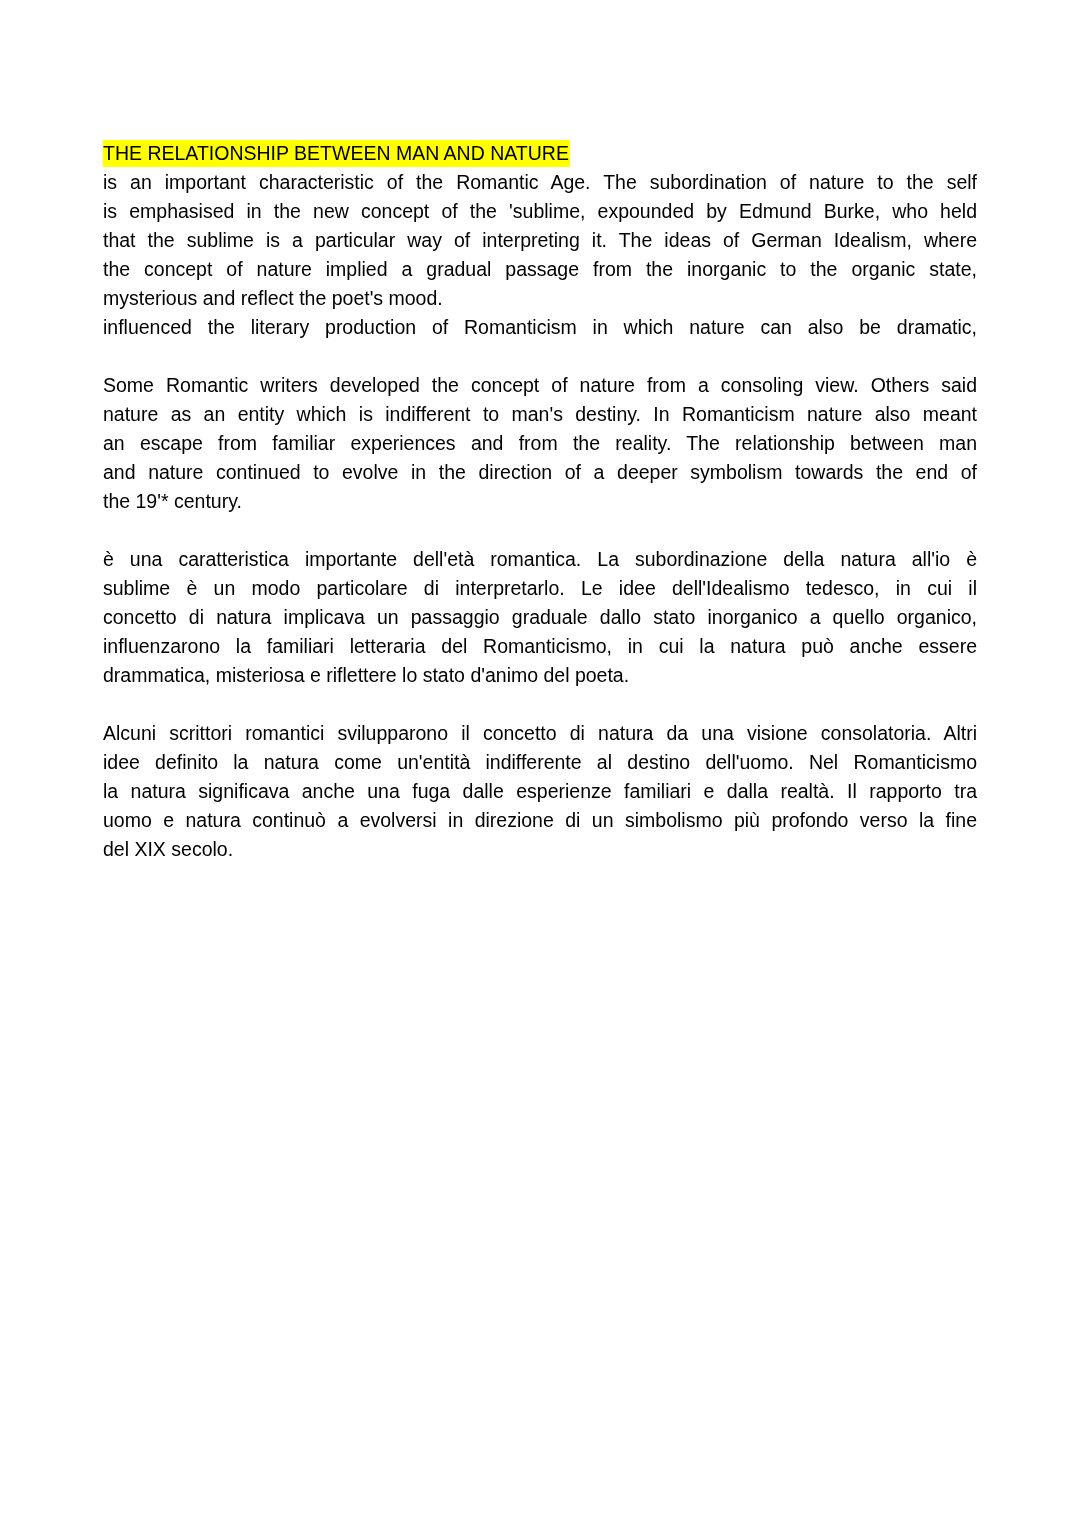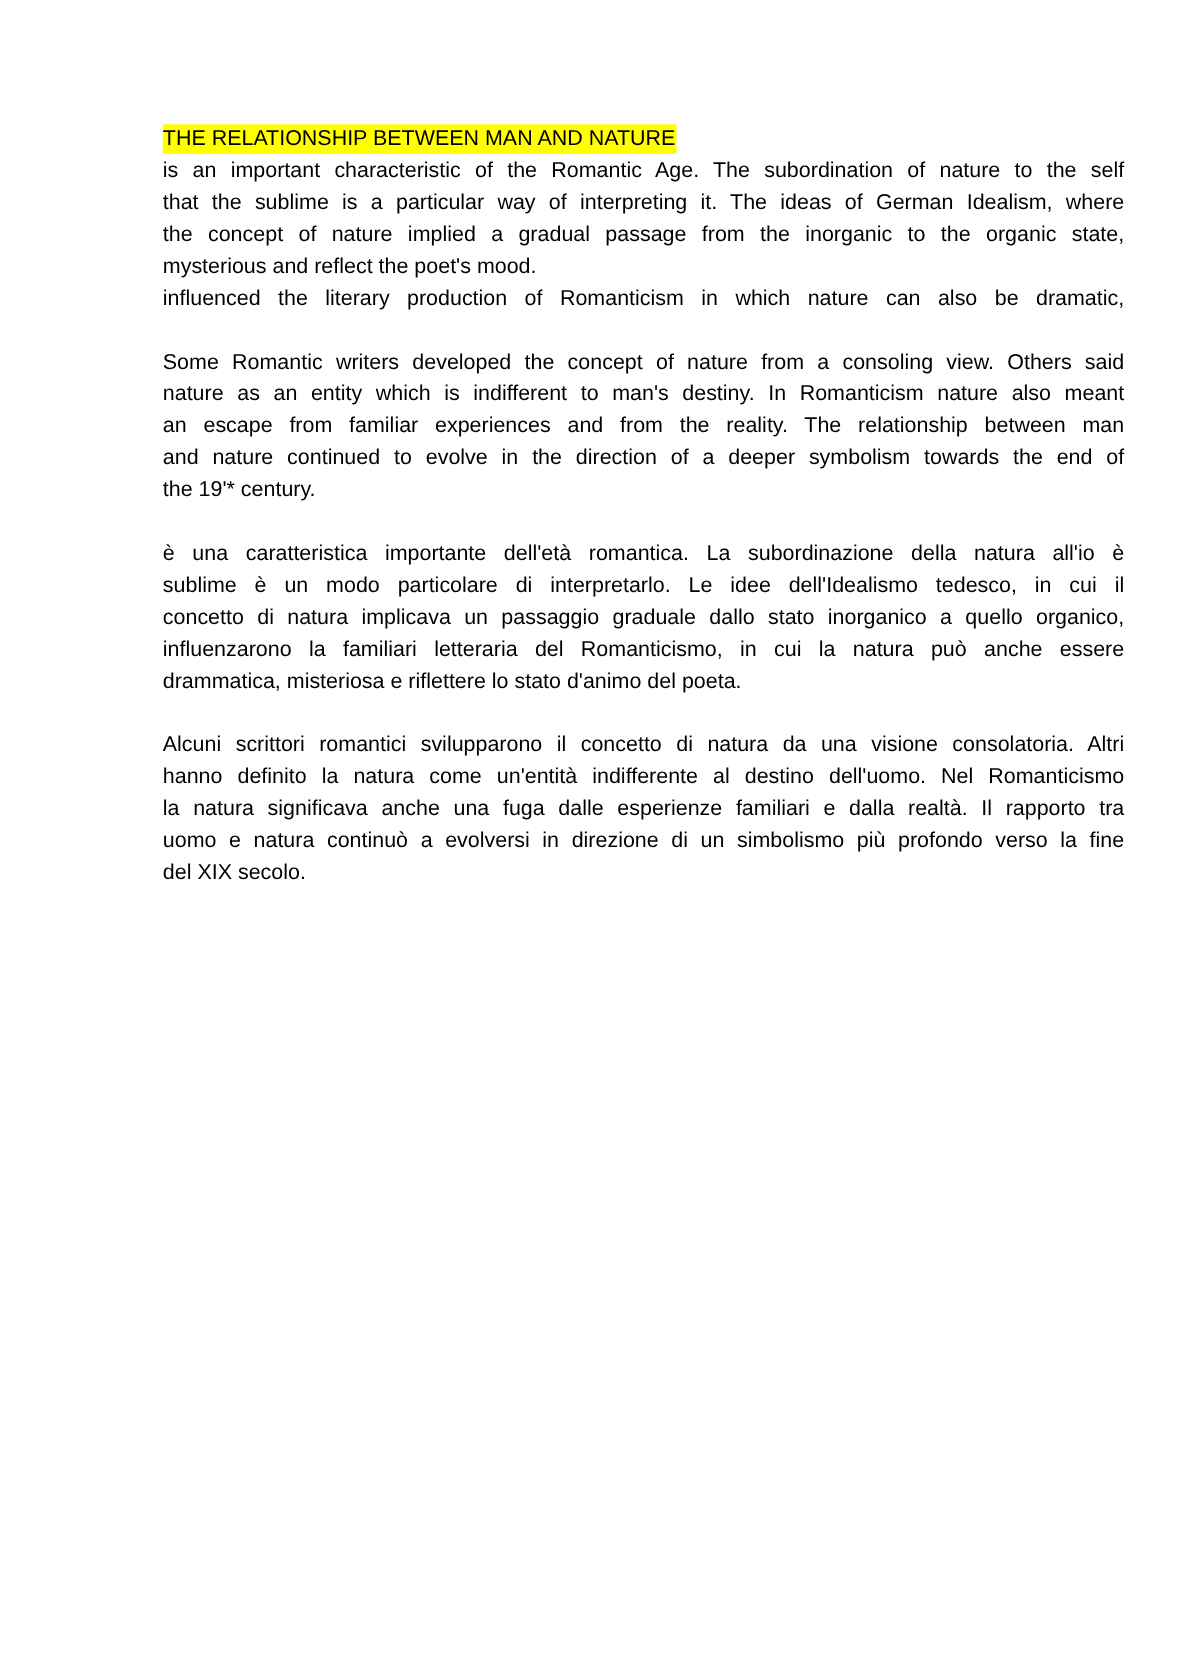--- a/index.html
+++ b/index.html
@@ -11,23 +11,22 @@
       width: 1080px;
       height: 1527px;
       position: relative;
       overflow: hidden;
       font-family: "Liberation Sans", sans-serif;
       color: #000000;
     }
     .page {
       position: absolute;
       left: 103px;
-      top: 112px;
+      top: 139px;
       width: 874px;
-      margin-left: 45px;
     }
     .heading-line {
       font-size: 19.5px;
       line-height: 29px;
       height: 29px;
       margin: 0;
       white-space: nowrap;
     }
     .highlight {
       background: #ffff00;
@@ -58,20 +57,21 @@
 <body>
 
 <div class="page">
 
   <div class="heading-line">
     <span class="highlight">THE RELATIONSHIP BETWEEN MAN AND NATURE</span>
   </div>
 
   <div class="para">
     <span class="ln">is an important characteristic of the Romantic Age. The subordination of nature to the self</span>
+    <span class="ln">is emphasised in the new concept of the 'sublime, expounded by Edmund Burke, who held</span>
     <span class="ln">that the sublime is a particular way of interpreting it. The ideas of German Idealism, where</span>
     <span class="ln">the concept of nature implied a gradual passage from the inorganic to the organic state,</span>
     <span class="ln last">mysterious and reflect the poet's mood.</span>
     <span class="ln">influenced the literary production of Romanticism in which nature can also be dramatic,</span>
   </div>
 
   <div class="gap"></div>
 
   <div class="para">
     <span class="ln">Some Romantic writers developed the concept of nature from a consoling view. Others said</span>
@@ -88,19 +88,19 @@
     <span class="ln">sublime è un modo particolare di interpretarlo. Le idee dell'Idealismo tedesco, in cui il</span>
     <span class="ln">concetto di natura implicava un passaggio graduale dallo stato inorganico a quello organico,</span>
     <span class="ln">influenzarono la familiari letteraria del Romanticismo, in cui la natura può anche essere</span>
     <span class="ln last">drammatica, misteriosa e riflettere lo stato d'animo del poeta.</span>
   </div>
 
   <div class="gap"></div>
 
   <div class="para">
     <span class="ln">Alcuni scrittori romantici svilupparono il concetto di natura da una visione consolatoria. Altri</span>
-    <span class="ln">hanno definito la natura come un'entità indifferente al destino dell'uomo. Nel Romanticismo</span>
+    <span class="ln">idee definito la natura come un'entità indifferente al destino dell'uomo. Nel Romanticismo</span>
     <span class="ln">la natura significava anche una fuga dalle esperienze familiari e dalla realtà.  Il rapporto tra</span>
     <span class="ln">uomo e natura continuò a evolversi in direzione di un simbolismo più profondo verso la fine</span>
     <span class="ln last">del XIX secolo.</span>
   </div>
 
 </div>
 
 </body></html>

